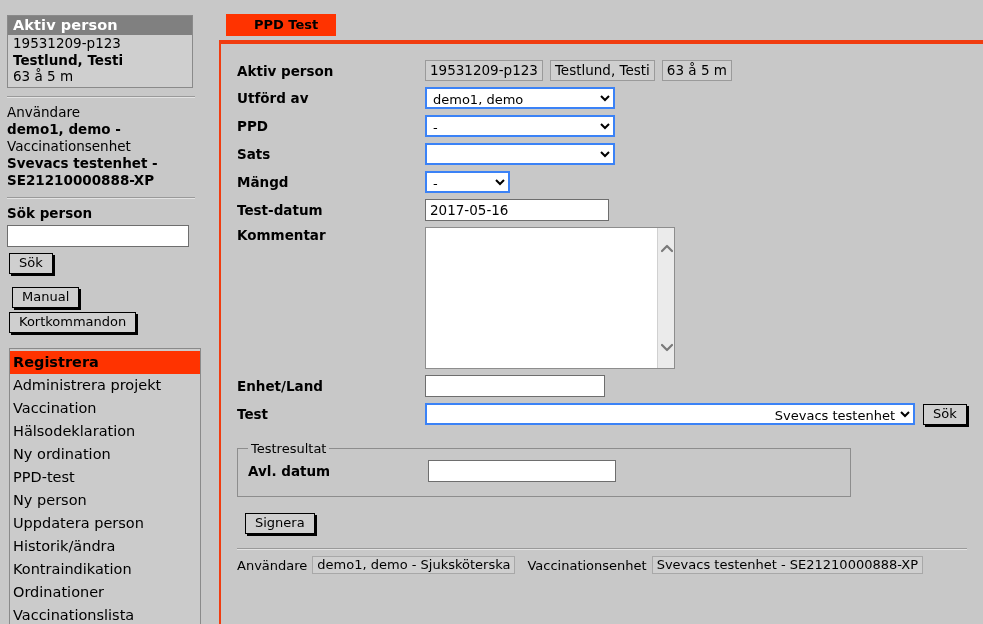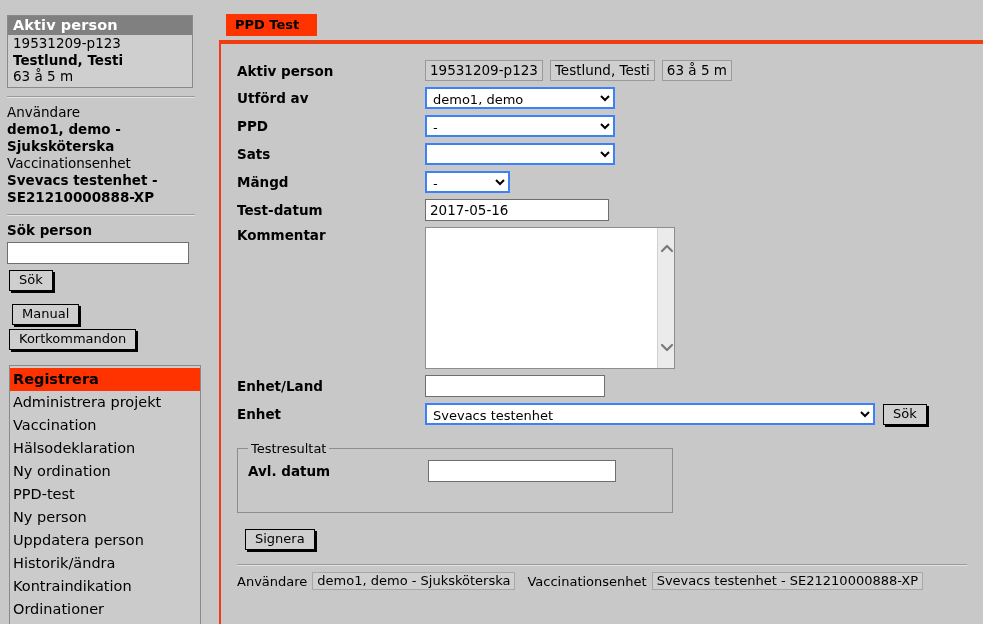--- a/index.html
+++ b/index.html
@@ -100,21 +100,21 @@
     position: absolute; left: 219px; top: 0;
     width: 764px; height: 624px;
   }
   .tab-row { height: 24px; position: relative; }
   .tab {
     position: absolute; left: 7px; top: 2px;
     background: #ff3300;
     font-weight: bold;
     font-size: 13px;
     color: #000;
-    padding: 3px 18px 4px 9px;
+    padding: 3px 18px 4px 28px;
     cursor: pointer;
   }
   .panel {
     position: absolute; left: 0; top: 28px;
     width: 764px; height: 596px;
     border-top: 4px solid #f03c10;
     border-left: 2px solid #f03c10;
     background: #c8c8c8;
   }
   .panel-inner { padding: 16px 0 0 16px; position: relative; }
@@ -183,28 +183,28 @@
   }
   .sc-arrow {
     position: absolute; left: 0; width: 17px; height: 17px;
     display: flex; align-items: center; justify-content: center;
   }
   .sc-arrow.up { top: 12px; }
   .sc-arrow.down { bottom: 12px; }
   .sc-arrow svg { display:block; }
 
   .inp-land { width: 180px; }
-  .sel-enhet { width: 450px; }
+  .sel-enhet { width: 490px; text-align: right; }
   .sok2-btn { margin-left: 8px; }
 
   fieldset.testres {
     margin: 16px 0 0 0;
-    width: 436px;
+    width: 614px;
     border: 1px solid #8d8d8d;
-    padding: 4px 0 24px 10px;
+    padding: 4px 0 8px 10px;
     background: #c8c8c8;
   }
   fieldset.testres legend {
     font-size: 13px; padding: 0 3px; color:#000;
   }
   .tr-label {
     font-weight: bold; font-size: 13.5px;
     width: 180px; flex: 0 0 180px;
   }
   .inp-tr { width: 188px; }
@@ -243,21 +243,20 @@
         <div class="ap-line bold">Testlund, Testi</div>
         <div class="ap-line">63 å 5 m</div>
       </div>
     </div>
 
     <div class="hr-sep"></div>
 
     <div class="user-block">
       <div class="user-line">Användare</div>
       <div class="user-line bold">demo1, demo -</div>
-      <div class="user-line bold">Sjuksköterska</div>
       <div class="user-line">Vaccinationsenhet</div>
       <div class="user-line bold">Svevacs testenhet -</div>
       <div class="user-line bold">SE21210000888-XP</div>
     </div>
 
     <div class="hr-sep"></div>
 
     <div class="sok-label">Sök person</div>
     <input class="sok-input" type="text" value="" style="">
     <div class="sok-btn-wrap">
@@ -354,21 +353,21 @@
             </div>
           </div>
         </div>
 
         <div class="frow">
           <div class="flabel">Enhet/Land</div>
           <input type="text" class="inp-land" value="" style="">
         </div>
 
         <div class="frow">
-          <div class="flabel">Enhet</div>
+          <div class="flabel">Test</div>
           <select class="sel-enhet">
             <option>Svevacs testenhet</option>
           </select>
           <span class="btn sok2-btn">Sök</span>
         </div>
 
         <fieldset class="testres">
           <legend>Testresultat</legend>
           <div class="frow">
             <div class="tr-label">Avl. datum</div>

